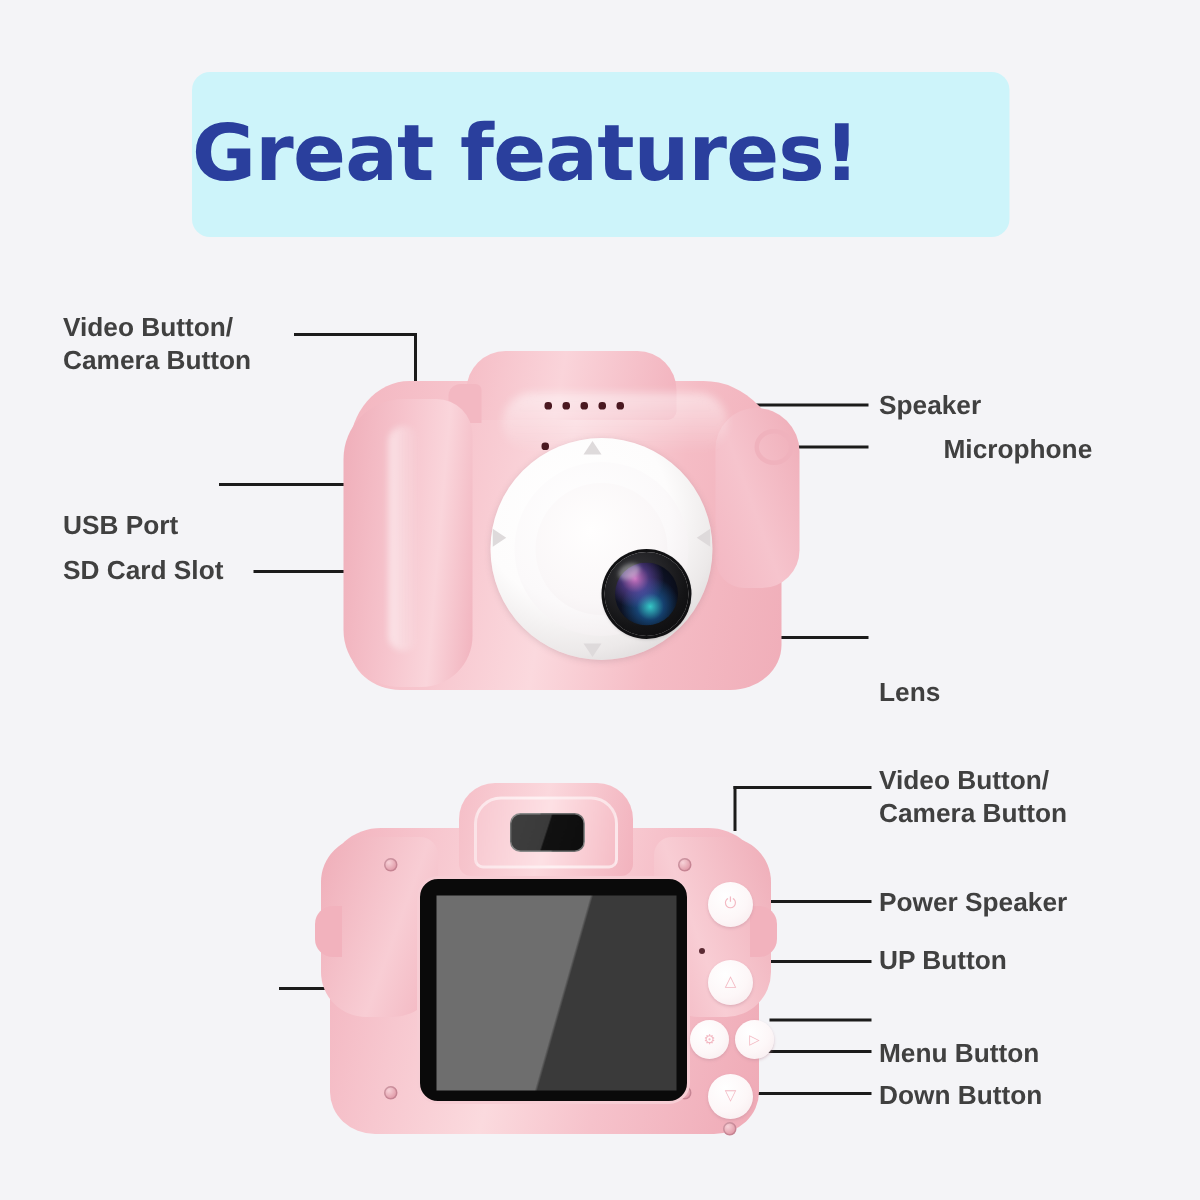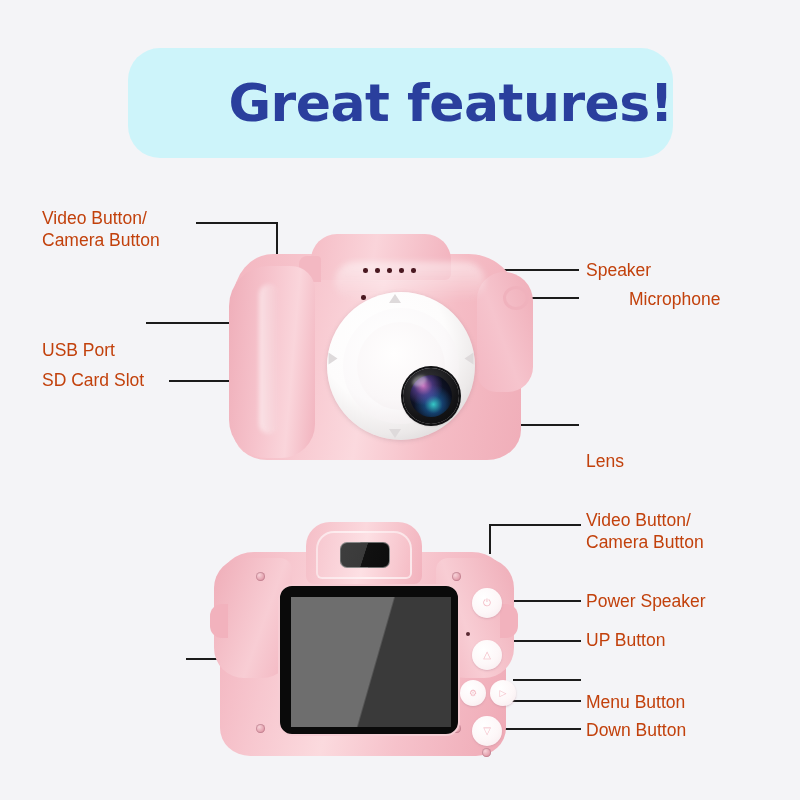--- a/index.html
+++ b/index.html
@@ -21,42 +21,43 @@
   }
 
   
   .banner {
     position: absolute;
     left: 128px;
     top: 48px;
     width: 545px;
     height: 110px;
     background: #cdf4fa;
-    border-radius: 32px;
+    border-radius: 12px;
     display: flex;
     align-items: center;
-    justify-content: flex-end;
+    justify-content: flex-start;
   }
   .banner-text {
     color: #2a3f9d;
     font-size: 52px;
     font-weight: bold;
     letter-spacing: -0.5px;
     line-height: 1;
     font-family: "DejaVu Sans", sans-serif;
   }
 
   
   .label {
     position: absolute;
     font-size: 17.5px;
-    color: #c2410c;
+    color: #404040;
     line-height: 1.28;
     white-space: pre-line;
     font-family: "Liberation Sans", sans-serif;
+    font-weight: bold;
   }
   .label.right { text-align: left; }
   .label.left  { text-align: left; }
 
   
   .lead {
     position: absolute;
     background: #1b1b1b;
   }
   .lead.h { height: 1.6px; }

